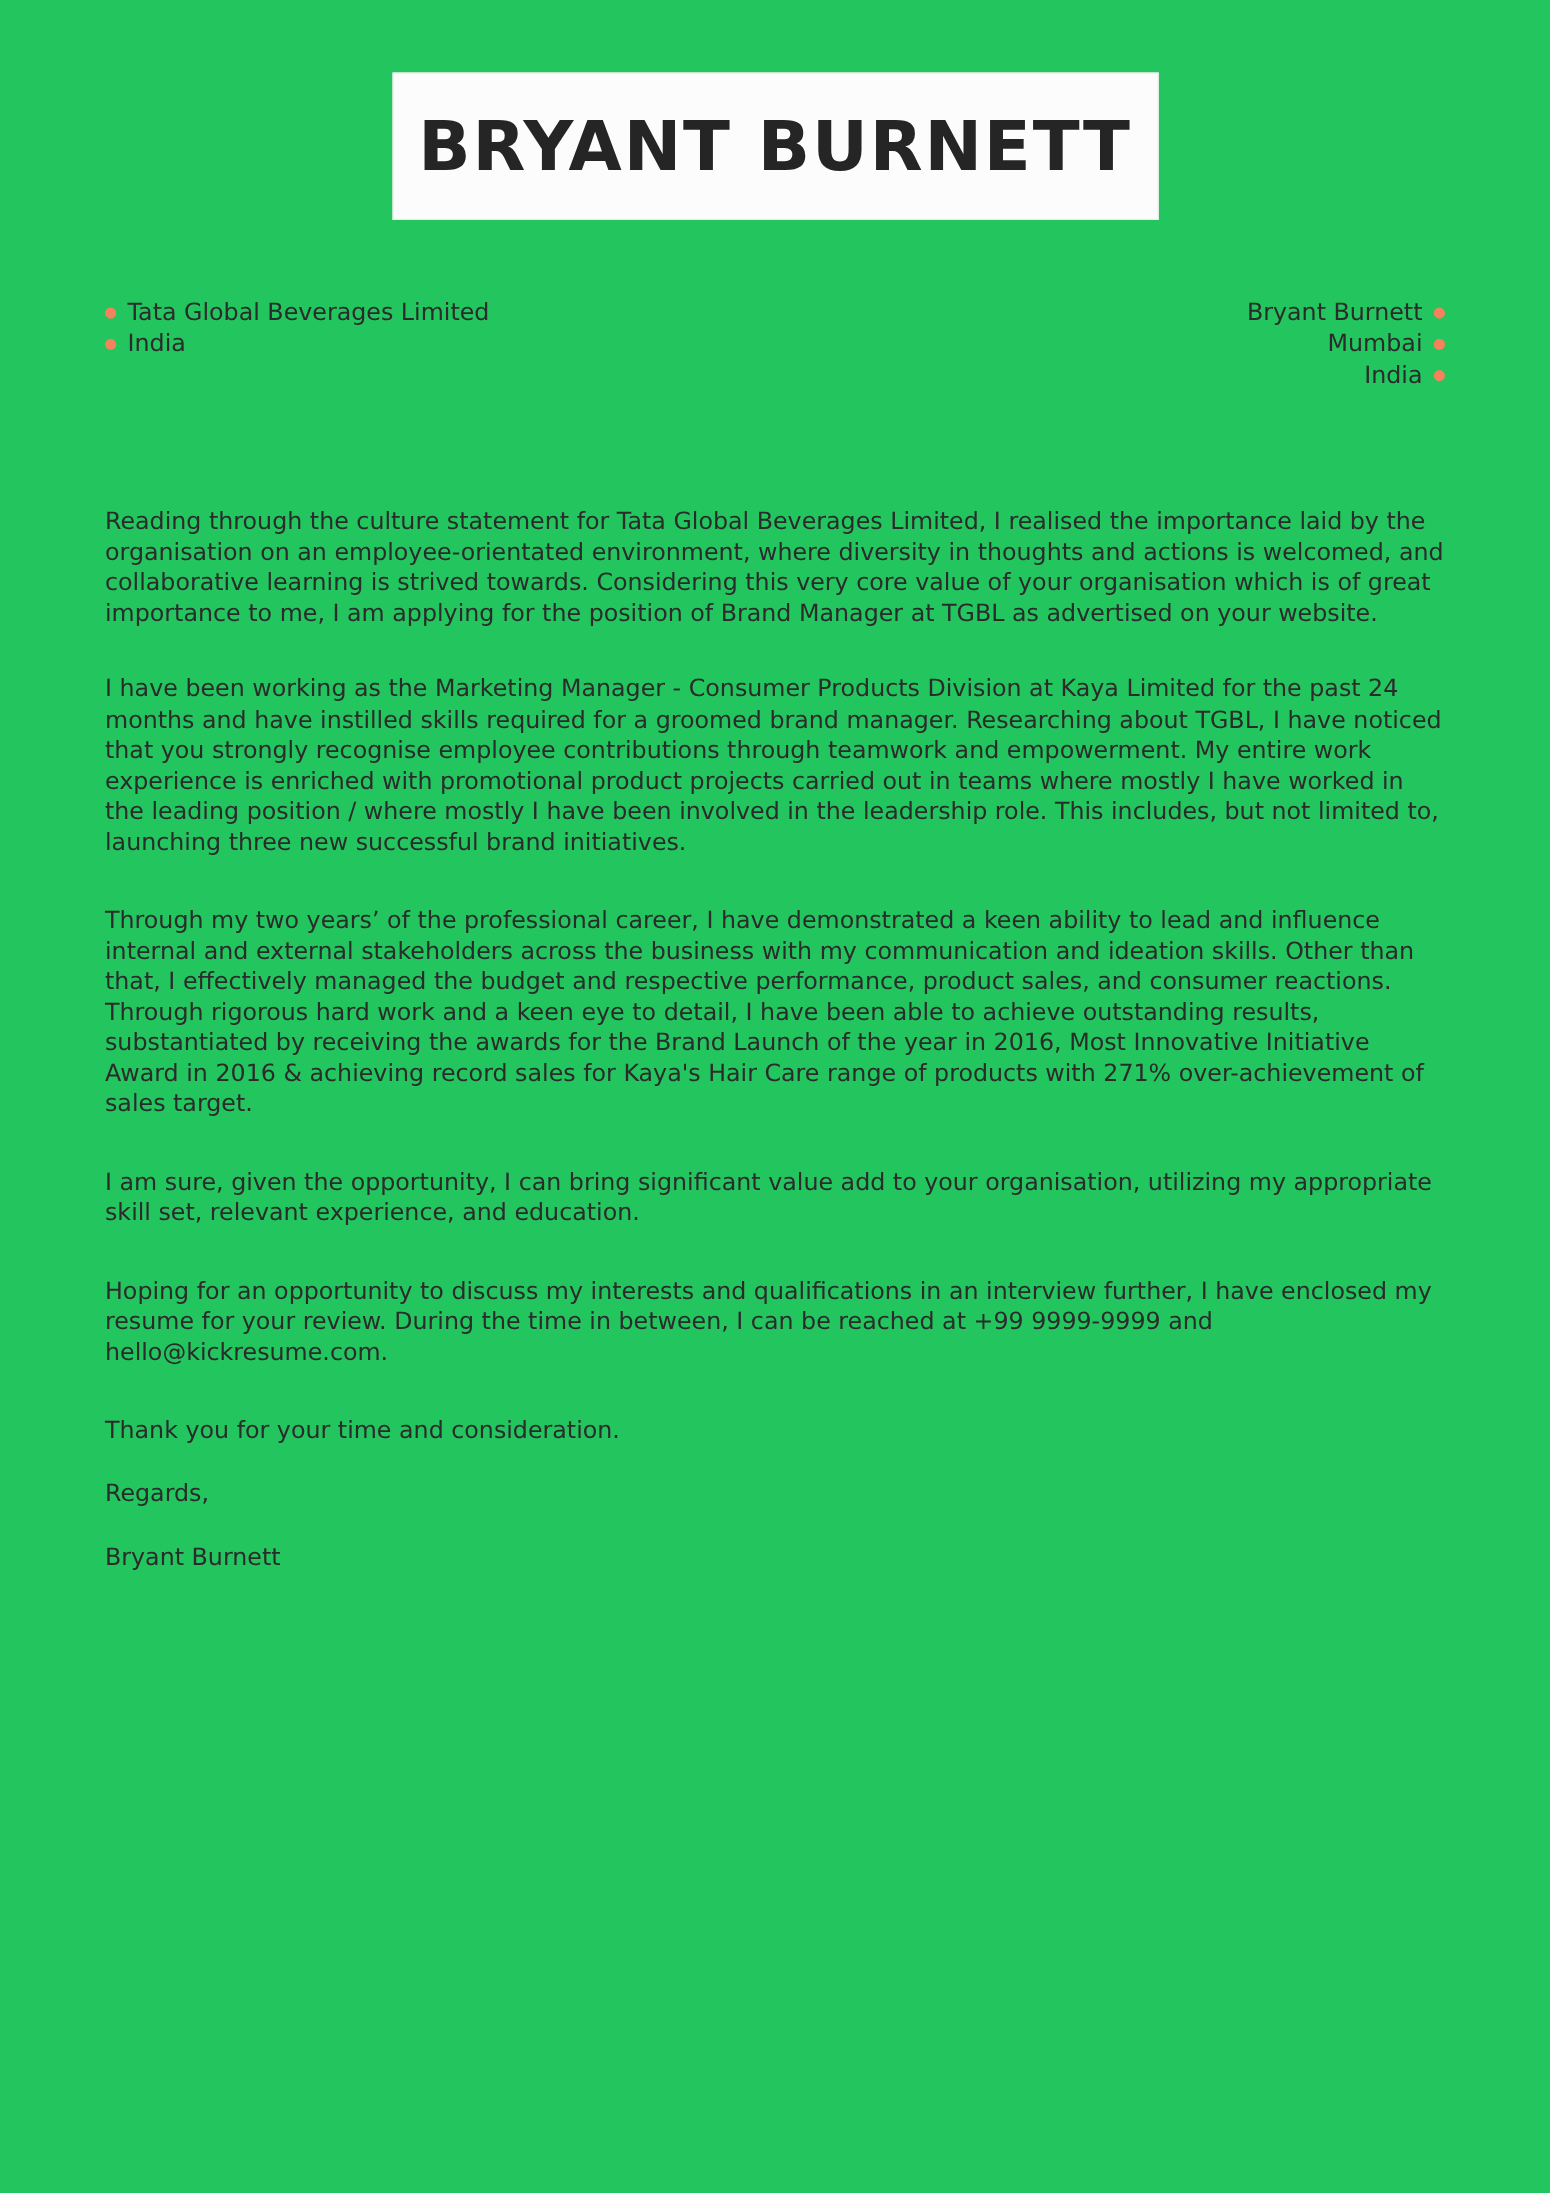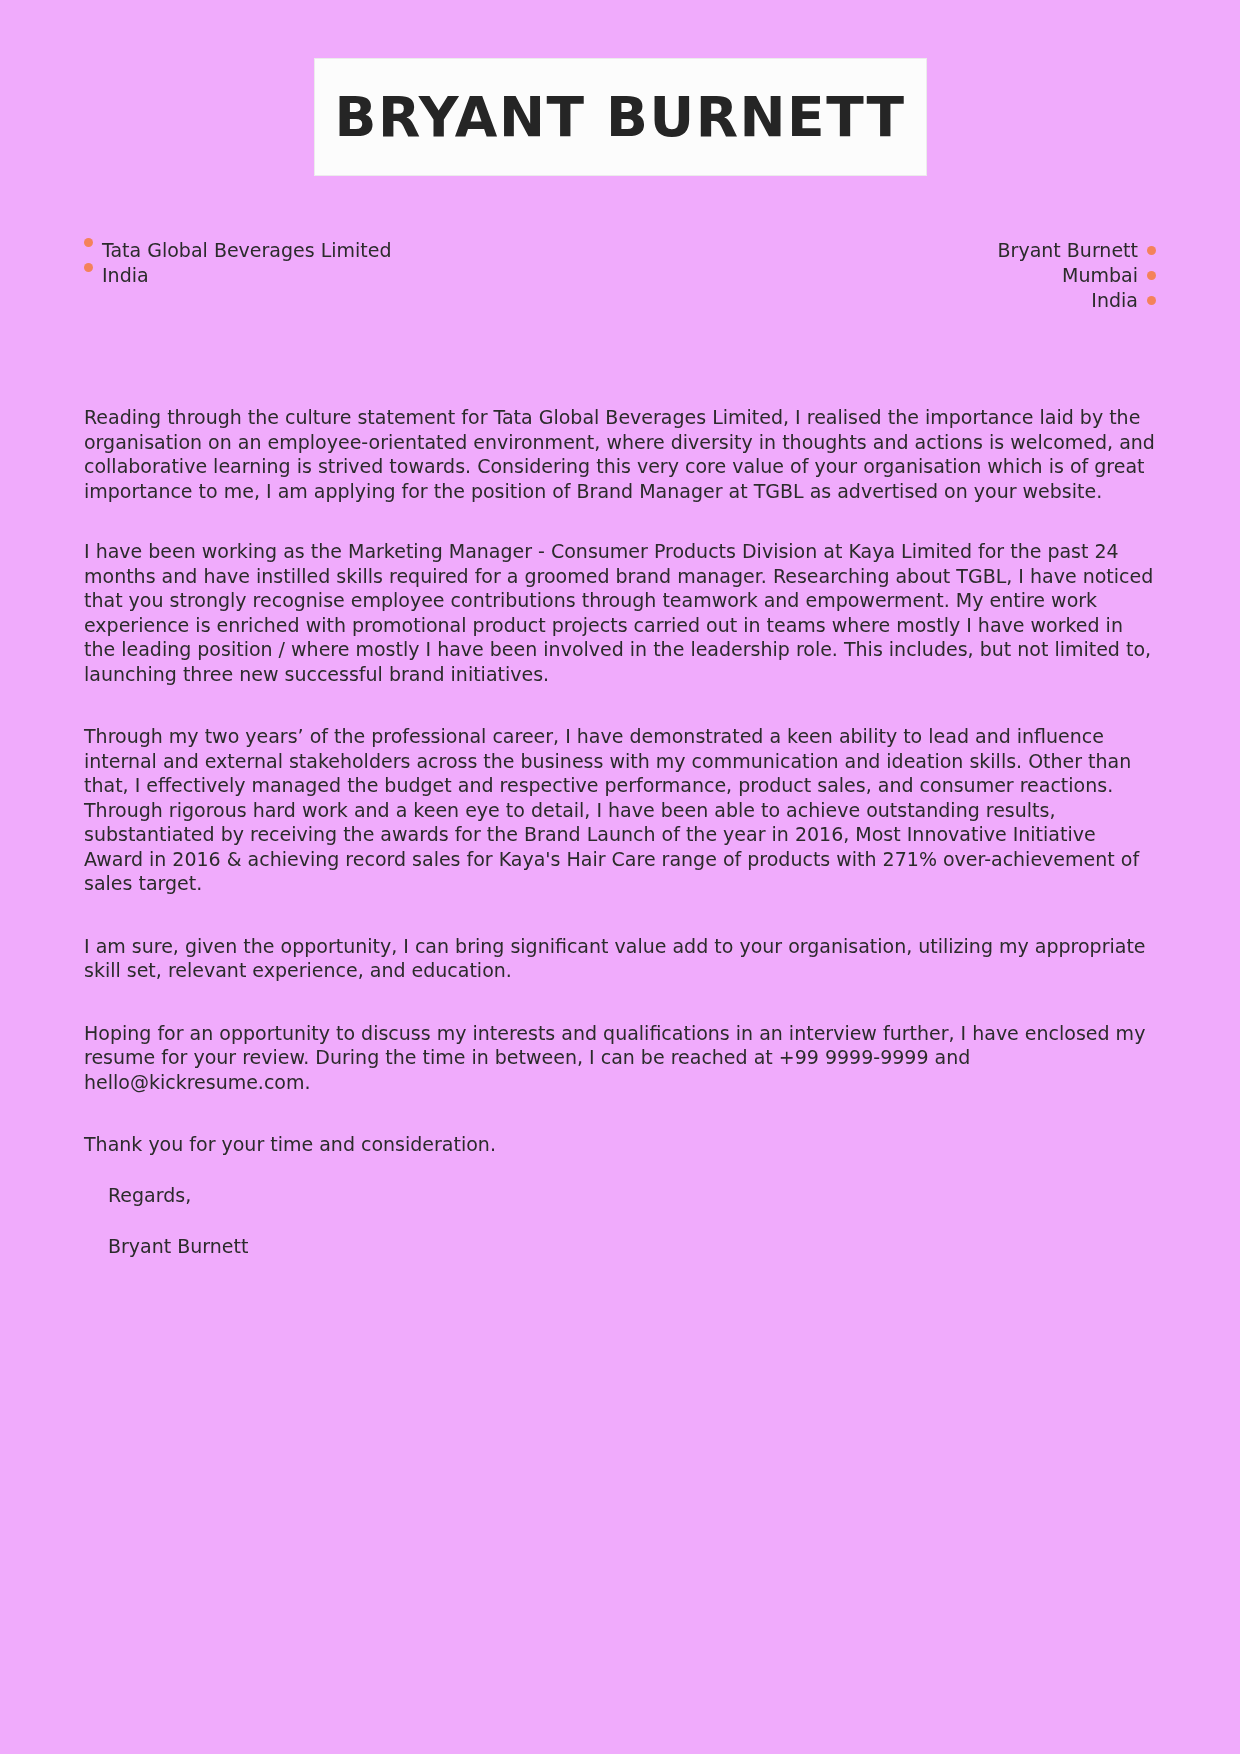--- a/index.html
+++ b/index.html
@@ -12,21 +12,21 @@
     height: 1754px;
     font-family: "DejaVu Sans", "Liberation Sans", sans-serif;
     color: #2b2b2b;
     position: relative;
     overflow: hidden;
   }
 
   .page {
     width: 1240px;
     height: 1754px;
-    background: #f0abfc;
+    background: #22c55e;
     position: relative;
     box-sizing: border-box;
   }
 
   
   .header-band {
     padding-top: 58px;
     display: flex;
     justify-content: center;
   }
@@ -58,21 +58,21 @@
     justify-content: space-between;
     align-items: flex-start;
   }
   .addr-col {
     font-size: 19px;
     line-height: 25px;
     color: #2b2b2b;
   }
   .addr-col.left .addr-line {
     display: flex;
-    align-items: flex-start;
+    align-items: center;
   }
   .addr-col.right {
     text-align: right;
   }
   .addr-col.right .addr-line {
     display: flex;
     align-items: center;
     justify-content: flex-end;
   }
   .dot {
@@ -111,21 +111,21 @@
     text-align: left;
   }
   .para.first { margin-top: 56px; }
   .para.gap-lg { margin-top: 36px; }
   .closing {
     font-size: 19px;
     line-height: 25px;
     color: #2b2b2b;
     margin-top: 38px;
   }
-  .closing.tight { margin-top: 26px; margin-left: 24px; }
+  .closing.tight { margin-top: 26px; }
 </style>
 </head>
 <body>
 
 <div class="page">
 
   <div class="header-band">
     <div class="name-box">
       <div class="name">BRYANT BURNETT</div>
     </div>

